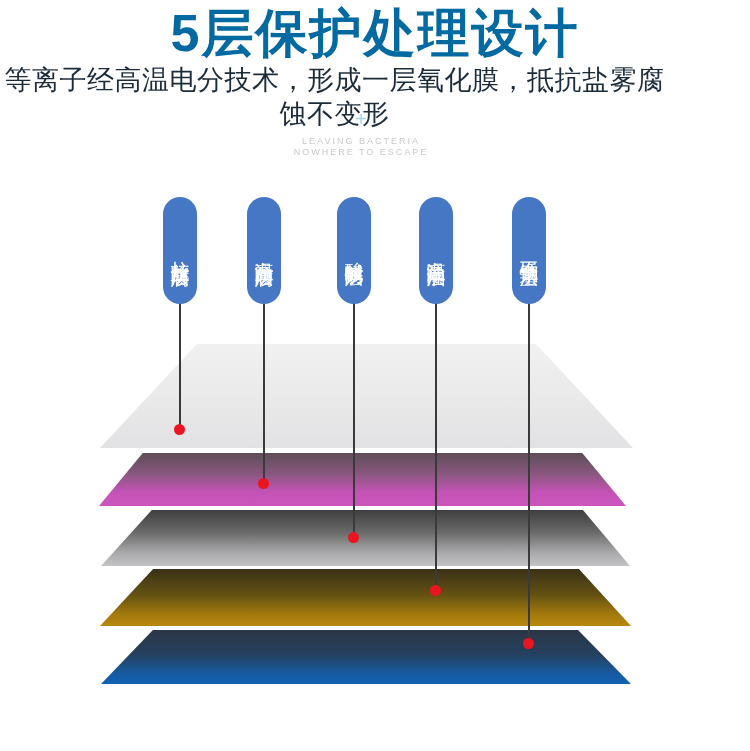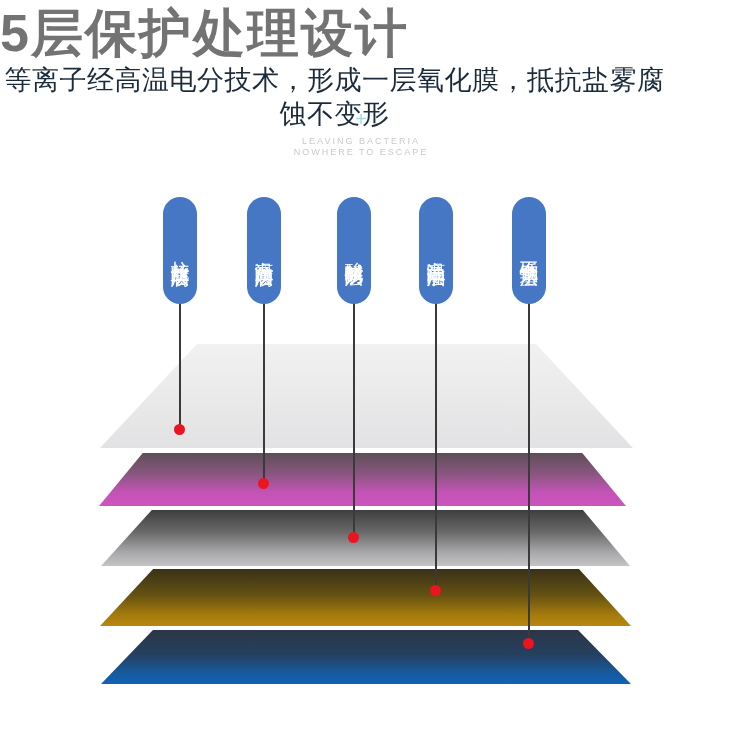--- a/index.html
+++ b/index.html
@@ -4,22 +4,22 @@
 <style>
   html,body { margin:0; padding:0; background:#ffffff; }
   .canvas {
     position:relative; width:750px; height:751px; margin:0 auto;
     background:#ffffff; overflow:hidden;
     font-family:"Liberation Sans", sans-serif;
   }
   
   .title {
     position:absolute; top:2px; left:0; width:750px;
-    text-align:left; font-size:52px; font-weight:900;
-    color:#737373; letter-spacing:2px; line-height:62px;
+    text-align:center; font-size:52px; font-weight:900;
+    color:#0369a1; letter-spacing:2px; line-height:62px;
   }
   .subtitle {
     position:absolute; top:63px; left:0; width:669px;
     text-align:center; font-size:27px; font-weight:500;
     color:#1c2b3a; letter-spacing:0.5px; line-height:34px;
   }
   .plus {
     position:absolute; top:108px; left:-14px; width:750px;
     text-align:center; font-size:20px; font-weight:400;
     color:#a6d6e8; line-height:22px;

